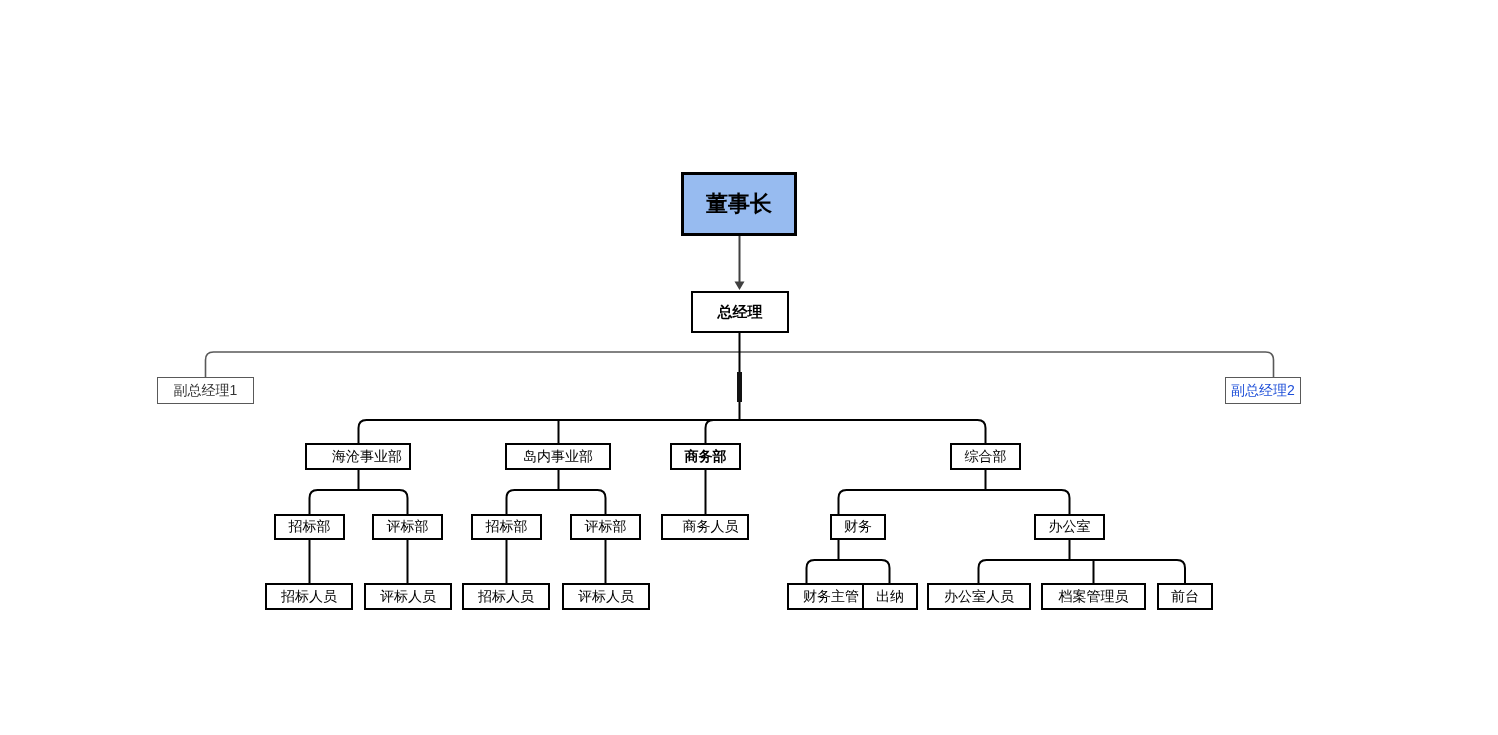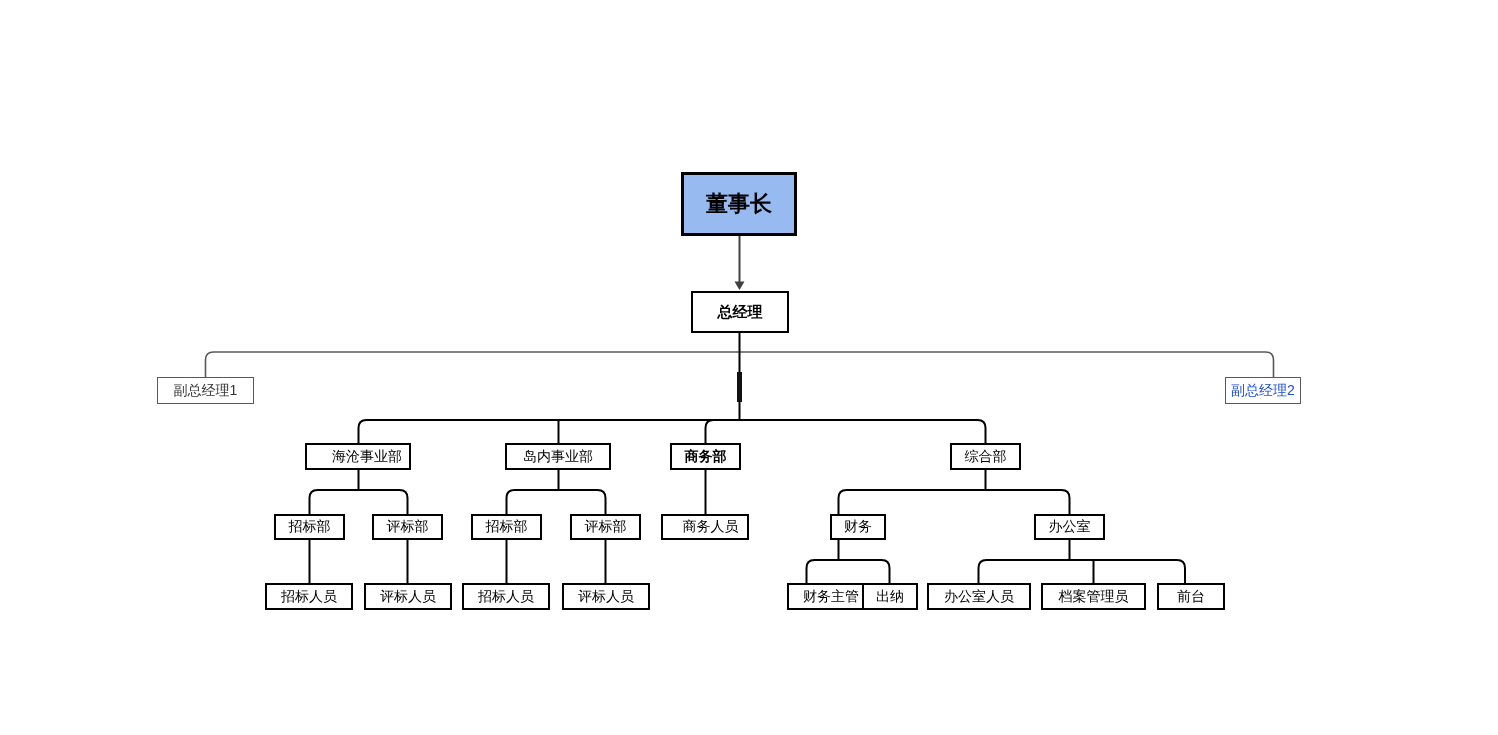--- a/index.html
+++ b/index.html
@@ -26,21 +26,21 @@
   .n-cw{left:810px;top:514px;width:56px;height:26px;margin-left:20px;}
   .n-bgs{left:1034px;top:514px;width:71px;height:26px;}
   .n-zbry1{left:265px;top:583px;width:88px;height:27px;}
   .n-pbry1{left:364px;top:583px;width:88px;height:27px;}
   .n-zbry2{left:462px;top:583px;width:88px;height:27px;}
   .n-pbry2{left:562px;top:583px;width:88px;height:27px;}
   .n-cwzg{left:763px;top:583px;width:88px;height:27px;margin-left:24px;}
   .n-cn{left:862px;top:583px;width:56px;height:27px;}
   .n-bgsry{left:927px;top:583px;width:104px;height:27px;}
   .n-dagly{left:1041px;top:583px;width:105px;height:27px;}
-  .n-qt{left:1157px;top:583px;width:68px;height:27px;}
+  .n-qt{left:1157px;top:583px;width:56px;height:27px;}
 </style>
 </head>
 <body>
 
 <div id="canvas">
 
   <svg id="edges" viewBox="0 0 1498 735" xmlns="http://www.w3.org/2000/svg">
 
     <path d="M 739.5 236 V 283" stroke="#404040" stroke-width="2" fill="none"></path>
     <path d="M 739.5 290 L 734.5 281.5 H 744.5 Z" fill="#404040" stroke="none"></path>

